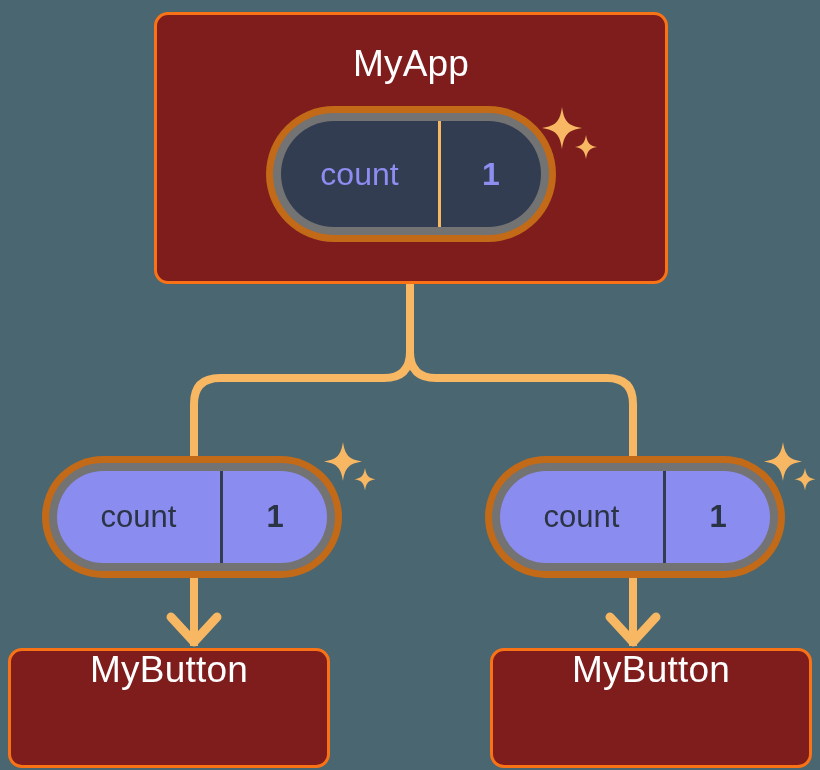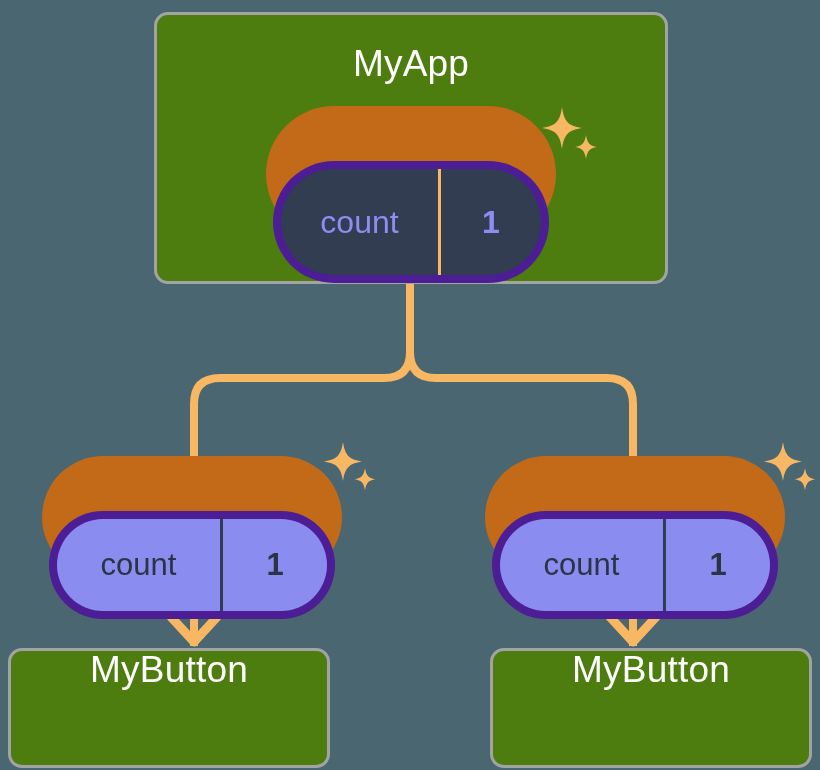--- a/index.html
+++ b/index.html
@@ -10,22 +10,22 @@
     overflow:hidden;
     position:relative;
   }
   #stage{position:absolute;inset:0;width:820px;height:770px;}
 
   
   .node{position:absolute;box-sizing:border-box;}
 
   
   .compbox{
-    background:#4d7c0f;
-    border:3px solid #a3a3a3;
+    background:#7f1d1d;
+    border:3px solid #f97316;
     border-radius:14px;
     display:flex;
     align-items:flex-start;
     justify-content:center;
   }
   .compbox.center{}
   .comp-title{
     color:#ffffff;
     font-size:37px;
     font-weight:400;
@@ -39,23 +39,22 @@
     position:absolute;
     box-sizing:border-box;
     border-radius:999px;
     background:#c26a17;            
     padding:7px;
   }
   .pill-mid{
     box-sizing:border-box;
     width:100%;height:100%;
     border-radius:999px;
-    background:#4c1d95;            
+    background:#737373;            
     padding:8px;
-    margin-top:48px;
   }
   .pill-inner{
     box-sizing:border-box;
     width:100%;height:100%;
     border-radius:999px;
     display:flex;
     align-items:stretch;
     overflow:hidden;
   }
   .pill-cell{

